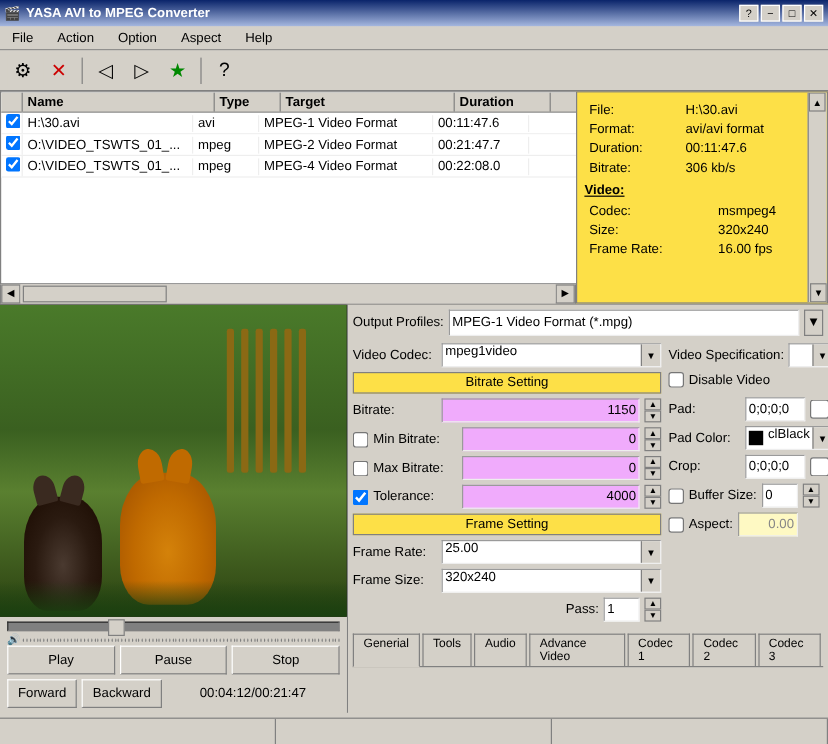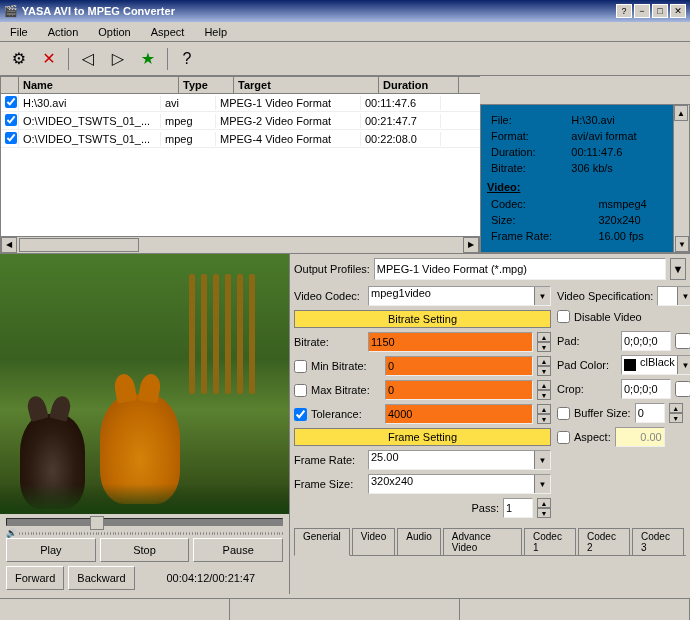--- a/index.html
+++ b/index.html
@@ -106,27 +106,26 @@
     }
     .file-check { width: 18px; text-align: center; }
     .fc-name { width: 142px; }
     .fc-type { width: 55px; }
     .fc-target { width: 145px; }
     .fc-duration { width: 80px; }
 
     
     .info-panel {
       width: 210px;
-      background: #0369a1;
+      background: #fde047;
       border: 1px solid #808080;
       padding: 6px;
       font-size: 11px;
       overflow: hidden;
       position: relative;
-      margin-top: 28px;
     }
     .info-panel .scrollbar {
       position: absolute;
       right: 0; top: 0; bottom: 0;
       width: 16px;
       background: #d4d0c8;
       border-left: 1px solid #808080;
     }
     .info-table { width: 100%; }
     .info-table td { padding: 1px 2px; vertical-align: top; }
@@ -356,23 +355,24 @@
     .form-row {
       display: flex;
       align-items: center;
       margin-bottom: 4px;
       gap: 4px;
     }
     .form-label { white-space: nowrap; min-width: 70px; }
     .form-input {
       flex: 1;
       height: 20px;
-      background: #f97316;
+      background: #f0abfc;
       border: 1px inset;
       padding: 0 2px;
+      text-align: right;
     }
     .spin-ctrl {
       display: flex;
       flex-direction: column;
       width: 14px;
     }
     .spin-btn {
       height: 10px;
       background: #d4d0c8;
       border: 1px solid #808080;
@@ -703,22 +703,22 @@
         <div class="vol-dot"></div>
         <div class="vol-dot"></div>
         <div class="vol-dot"></div>
         <div class="vol-dot"></div>
         <div class="vol-dot"></div>
         <div class="vol-dot"></div>
       </div>
 
       <div class="playback-btns">
         <button class="playback-btn">Play</button>
+        <button class="playback-btn">Pause</button>
         <button class="playback-btn">Stop</button>
-        <button class="playback-btn">Pause</button>
       </div>
 
       <div class="nav-btns">
         <button class="nav-btn">Forward</button>
         <button class="nav-btn">Backward</button>
         <span class="timecode">00:04:12/00:21:47</span>
       </div>
     </div>
   </div>
 
@@ -864,21 +864,21 @@
         <div class="aspect-row">
           <input type="checkbox" style="">
           <span>Aspect:</span>
           <input type="text" class="aspect-input" value="0.00" style="">
         </div>
       </div>
     </div>
 
     <div class="tabs-bar">
       <div class="tab active">Generial</div>
-      <div class="tab">Video</div>
+      <div class="tab">Tools</div>
       <div class="tab">Audio</div>
       <div class="tab">Advance Video</div>
       <div class="tab">Codec 1</div>
       <div class="tab">Codec 2</div>
       <div class="tab">Codec 3</div>
     </div>
   </div>
 </div>
 
 <div class="status-bar">

